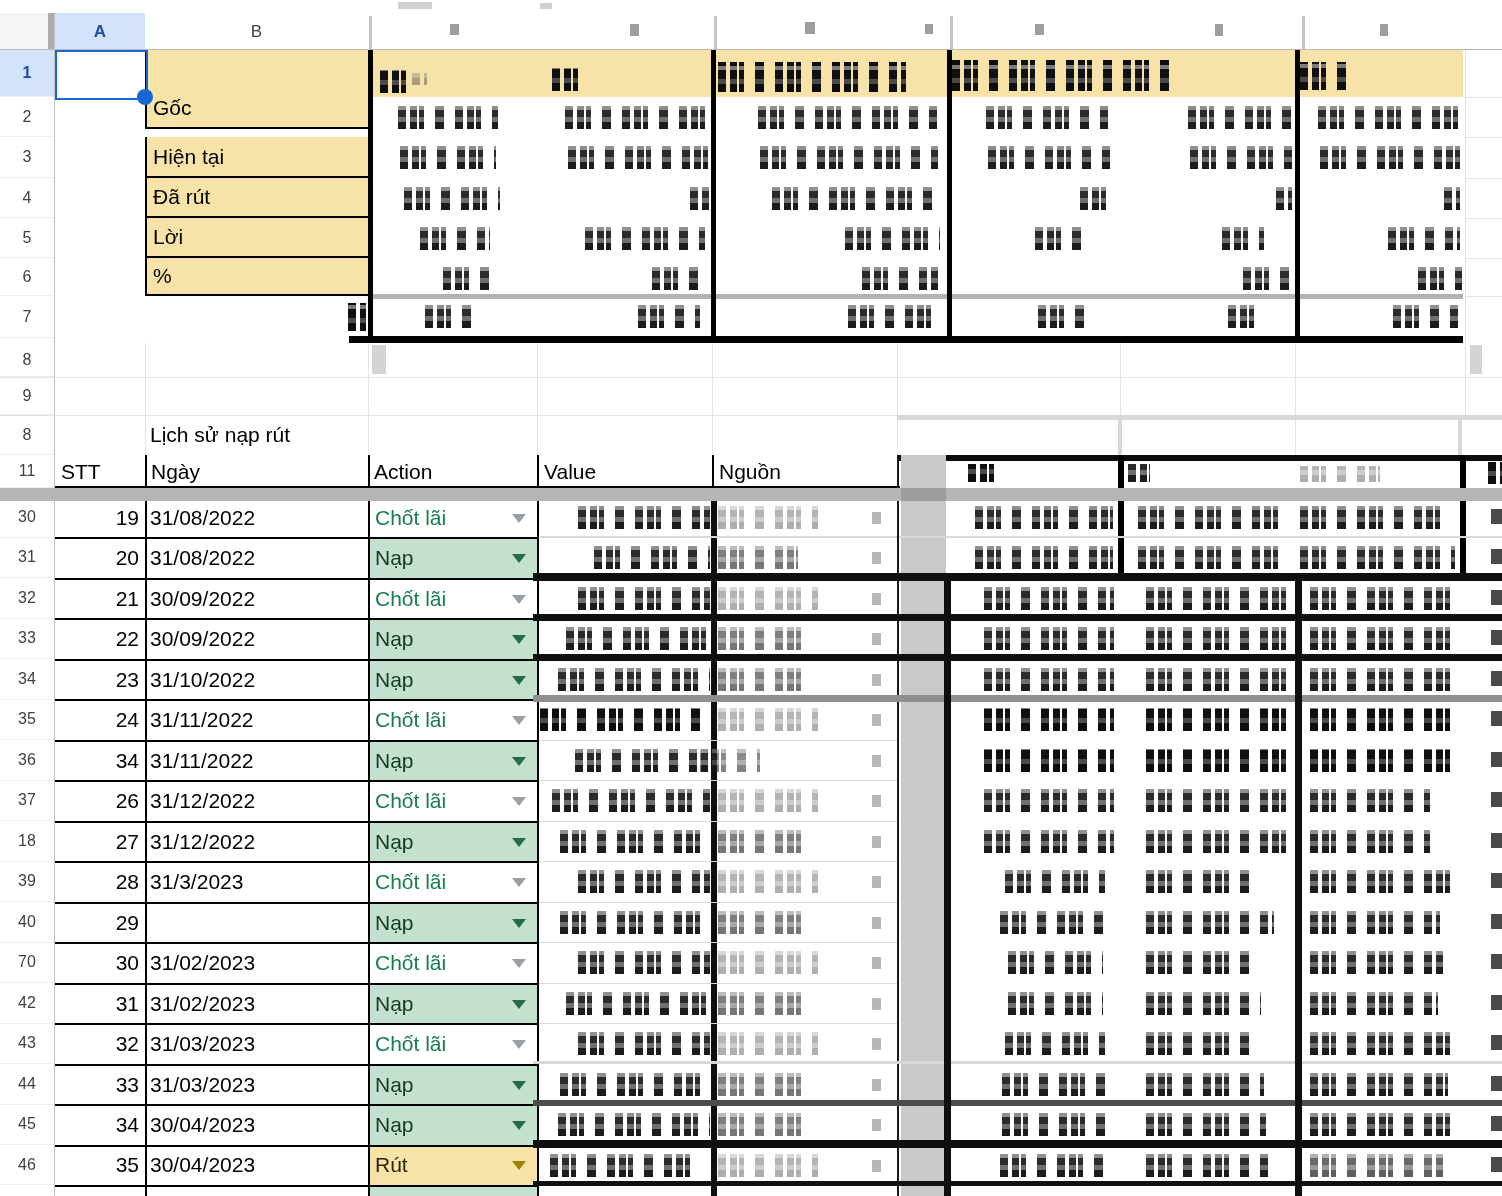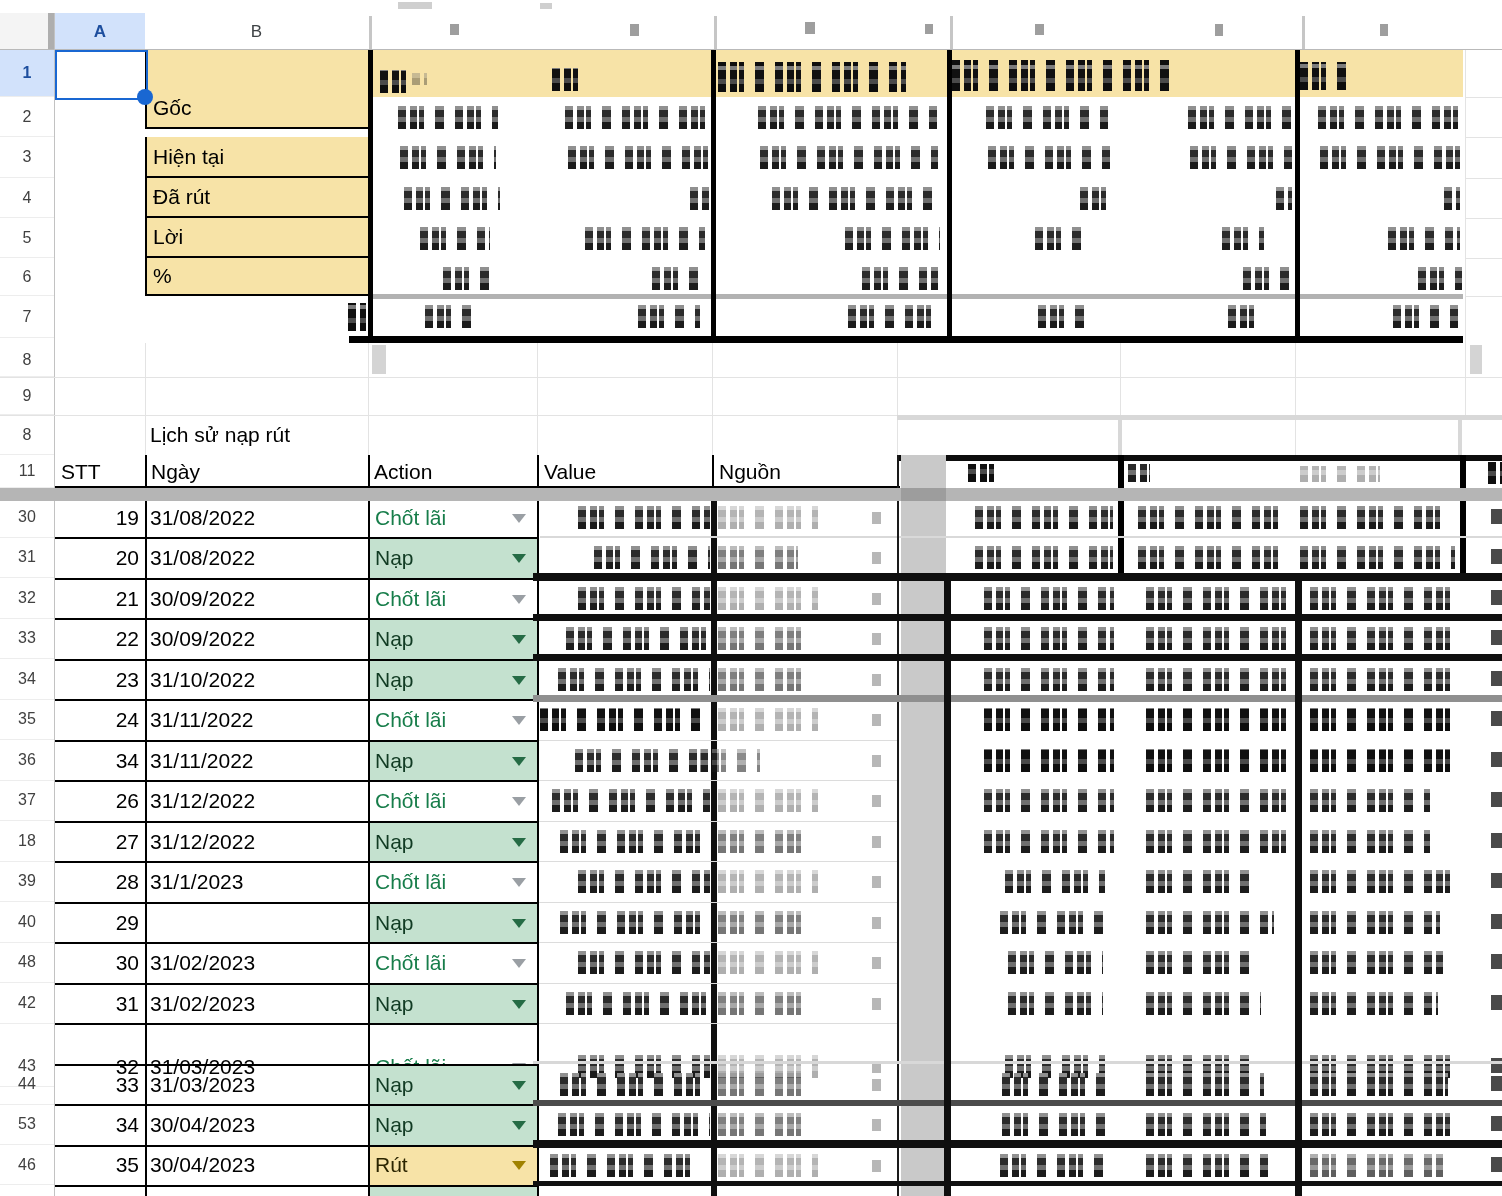--- a/index.html
+++ b/index.html
@@ -384,21 +384,21 @@
   <span class="rx rn" style="width:85px;opacity:.6"></span>
     <span class="dotm"></span>
   <span class="rx rg"></span>
   <span class="rx rh"></span>
   <span class="rx ri" style="width:120px"></span>
   <span class="re"></span>
 </div>
 <div class="drow" style="top:861px">
   <div class="gnum">39</div>
   <div class="cstt">28</div>
-  <div class="cdate">31/1/2023</div>
+  <div class="cdate">31/3/2023</div>
   <div class="cact t-chot">
       <span>Chốt lãi</span>
       <i class="arr"></i>
     </div>
   <span class="rx rv" style="left:578px;width:132px"></span>
   <span class="rx rn f"></span>
     <span class="dotm"></span>
   <span class="rx rg" style="width:100px;left:1005px"></span>
   <span class="rx rh" style="width:110px"></span>
   <span class="rx ri"></span>
@@ -413,21 +413,21 @@
     </div>
   <span class="rx rv" style="left:560px;width:150px"></span>
   <span class="rx rn" style="width:85px;opacity:.6"></span>
     <span class="dotm"></span>
   <span class="rx rg" style="width:112px;left:1000px"></span>
   <span class="rx rh" style="width:128px"></span>
   <span class="rx ri" style="width:130px"></span>
   <span class="re"></span>
 </div>
 <div class="drow" style="top:942px">
-  <div class="gnum">48</div>
+  <div class="gnum">70</div>
   <div class="cstt">30</div>
   <div class="cdate">31/02/2023</div>
   <div class="cact t-chot">
       <span>Chốt lãi</span>
       <i class="arr"></i>
     </div>
   <span class="rx rv" style="left:578px;width:132px"></span>
   <span class="rx rn f"></span>
     <span class="dotm"></span>
   <span class="rx rg" style="width:95px;left:1008px"></span>
@@ -444,21 +444,21 @@
       <i class="arr"></i>
     </div>
   <span class="rx rv" style="left:566px;width:144px"></span>
   <span class="rx rn" style="width:85px;opacity:.6"></span>
     <span class="dotm"></span>
   <span class="rx rg" style="width:95px;left:1008px"></span>
   <span class="rx rh" style="width:115px"></span>
   <span class="rx ri" style="width:128px"></span>
   <span class="re"></span>
 </div>
-<div class="drow" style="top:1046px">
+<div class="drow" style="top:1023px">
   <div class="gnum">43</div>
   <div class="cstt">32</div>
   <div class="cdate">31/03/2023</div>
   <div class="cact t-chot">
       <span>Chốt lãi</span>
       <i class="arr"></i>
     </div>
   <span class="rx rv" style="left:578px;width:132px"></span>
   <span class="rx rn f"></span>
     <span class="dotm"></span>
@@ -477,21 +477,21 @@
     </div>
   <span class="rx rv" style="left:560px;width:150px"></span>
   <span class="rx rn" style="width:85px;opacity:.6"></span>
     <span class="dotm"></span>
   <span class="rx rg" style="width:105px;left:1002px"></span>
   <span class="rx rh" style="width:118px"></span>
   <span class="rx ri" style="width:138px"></span>
   <span class="re"></span>
 </div>
 <div class="drow" style="top:1104px">
-  <div class="gnum">53</div>
+  <div class="gnum">45</div>
   <div class="cstt">34</div>
   <div class="cdate">30/04/2023</div>
   <div class="cact t-nap">
       <span>Nạp</span>
       <i class="arr"></i>
     </div>
   <span class="rx rv" style="left:558px;width:152px"></span>
   <span class="rx rn" style="width:85px;opacity:.6"></span>
     <span class="dotm"></span>
   <span class="rx rg" style="width:105px;left:1002px"></span>

